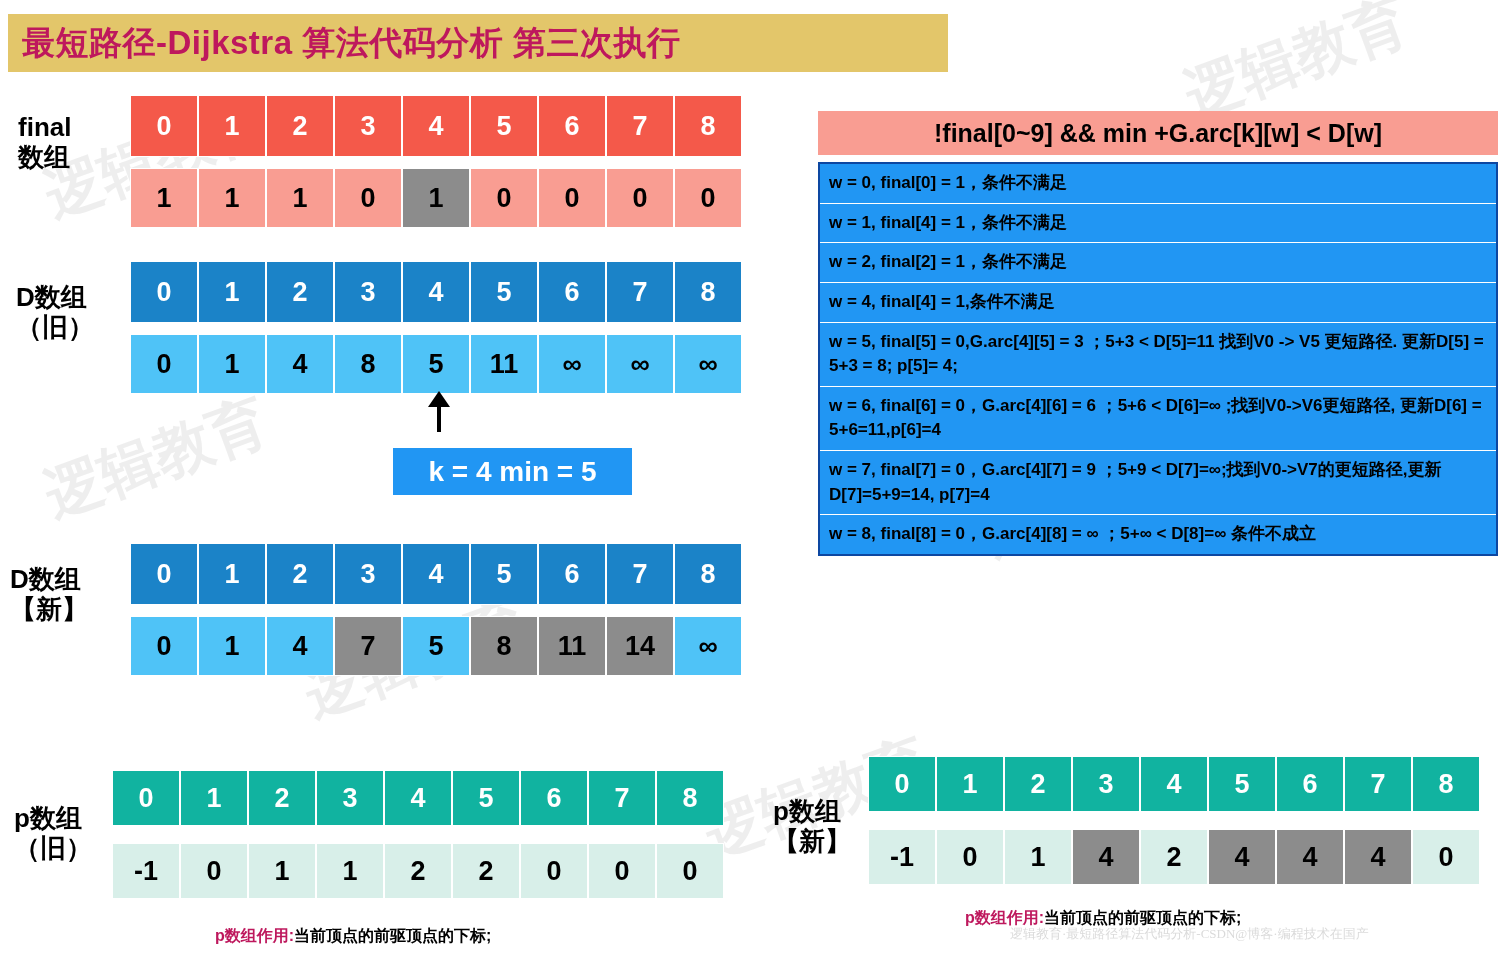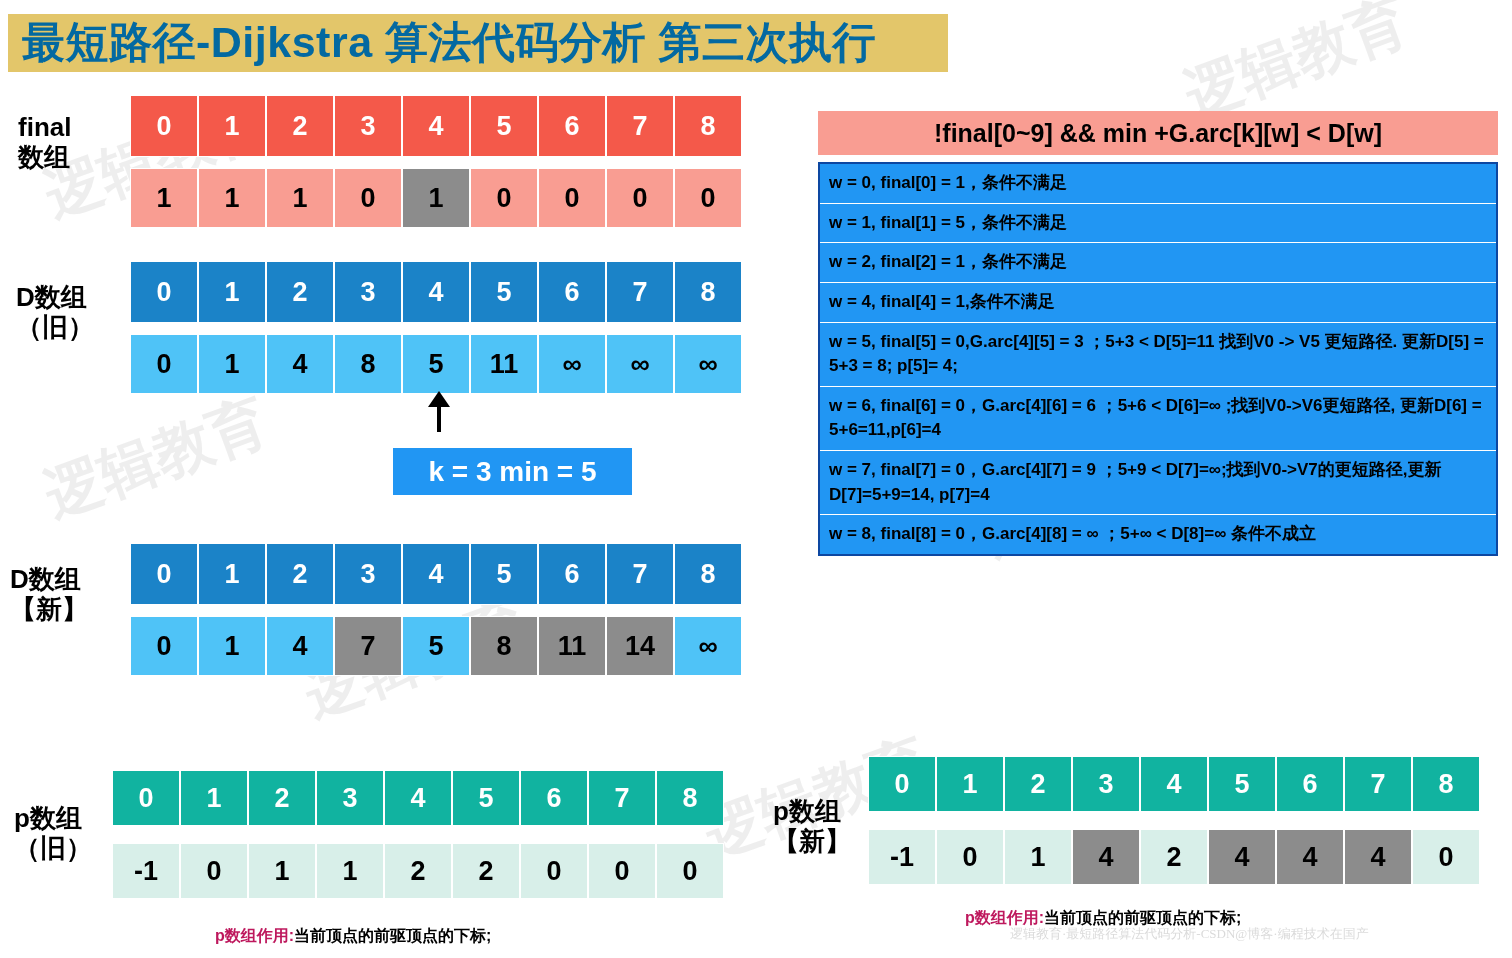--- a/index.html
+++ b/index.html
@@ -20,23 +20,23 @@
     top: 14px;
     width: 940px;
     height: 58px;
     background: #e3c66a;
     display: flex;
     align-items: center;
     padding-left: 14px;
     box-sizing: border-box;
   }
   .title-bar .title-text {
-    font-size: 43px;
-    font-weight: bold;
-    color: #0369a1;
+    font-size: 33px;
+    font-weight: bold;
+    color: #be185d;
     letter-spacing: 0.5px;
     white-space: nowrap;
   }
 
   
   .row-label {
     position: absolute;
     font-size: 26px;
     font-weight: bold;
     color: #000;
@@ -227,21 +227,21 @@
     <div class="cell blue-val" style="width: 68px; height: 60px;">5</div>
     <div class="cell blue-val" style="width: 68px; height: 60px;">11</div>
     <div class="cell blue-val" style="width: 68px; height: 60px;">∞</div>
     <div class="cell blue-val" style="width: 68px; height: 60px;">∞</div>
     <div class="cell blue-val" style="width: 68px; height: 60px;">∞</div>
   </div>
 
 <div class="arrow-shaft" style="left:437px; top:404px; width:4px; height:28px;"></div>
 <div class="arrow-head" style="left:428px; top:391px;"></div>
 
-<div class="kbox" style="left:393px; top:448px; width:239px; height:47px;">k = 3 min = 5</div>
+<div class="kbox" style="left:393px; top:448px; width:239px; height:47px;">k = 4 min = 5</div>
 
 <div class="row-label" style="left:2px; top:565px;">D数组
 【新】</div>
 <div class="arr" id="dnew-idx" style="left:130px; top:543px;">
     <div class="cell blue-idx idx" style="width: 68px; height: 62px;">0</div>
     <div class="cell blue-idx idx" style="width: 68px; height: 62px;">1</div>
     <div class="cell blue-idx idx" style="width: 68px; height: 62px;">2</div>
     <div class="cell blue-idx idx" style="width: 68px; height: 62px;">3</div>
     <div class="cell blue-idx idx" style="width: 68px; height: 62px;">4</div>
     <div class="cell blue-idx idx" style="width: 68px; height: 62px;">5</div>
@@ -315,20 +315,20 @@
     <div class="cell teal-val" style="width: 68px; height: 56px;">0</div>
   </div>
 
 <div class="note" style="left:965px; top:908px;">
   <span class="red">p数组作用:</span><span class="blk">当前顶点的前驱顶点的下标;</span>
 </div>
 
 <div class="cond-header">!final[0~9] &amp;&amp; min +G.arc[k][w] &lt; D[w]</div>
 <div class="cond-list" id="cond-list">
     <div class="cond-item">w = 0, final[0] = 1，条件不满足</div>
-    <div class="cond-item">w = 1, final[1] = 5，条件不满足</div>
+    <div class="cond-item">w = 1, final[4] = 1，条件不满足</div>
     <div class="cond-item">w = 2, final[2] = 1，条件不满足</div>
     <div class="cond-item">w = 4, final[4] = 1,条件不满足</div>
     <div class="cond-item">w = 5, final[5] = 0,G.arc[4][5] = 3 ；5+3 &lt; D[5]=11 找到V0 -&gt; V5 更短路径. 更新D[5] = 5+3 = 8; p[5]= 4;</div>
     <div class="cond-item">w = 6, final[6] = 0，G.arc[4][6] = 6 ；5+6 &lt; D[6]=∞ ;找到V0-&gt;V6更短路径, 更新D[6] = 5+6=11,p[6]=4</div>
     <div class="cond-item">w = 7, final[7] = 0，G.arc[4][7] = 9 ；5+9 &lt; D[7]=∞;找到V0-&gt;V7的更短路径,更新D[7]=5+9=14, p[7]=4</div>
     <div class="cond-item">w = 8, final[8] = 0，G.arc[4][8] = ∞ ；5+∞ &lt; D[8]=∞ 条件不成立</div>
   </div>
 
 </body></html>

